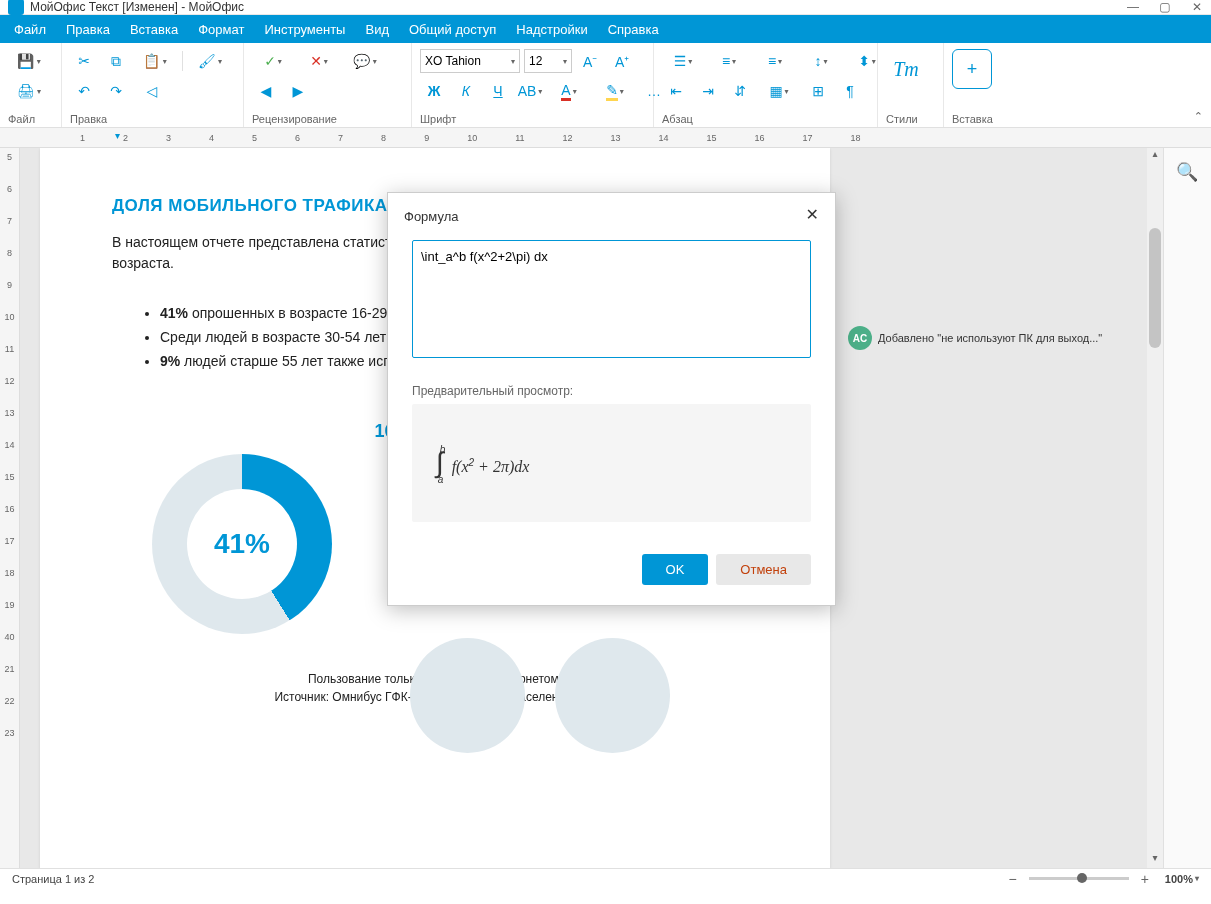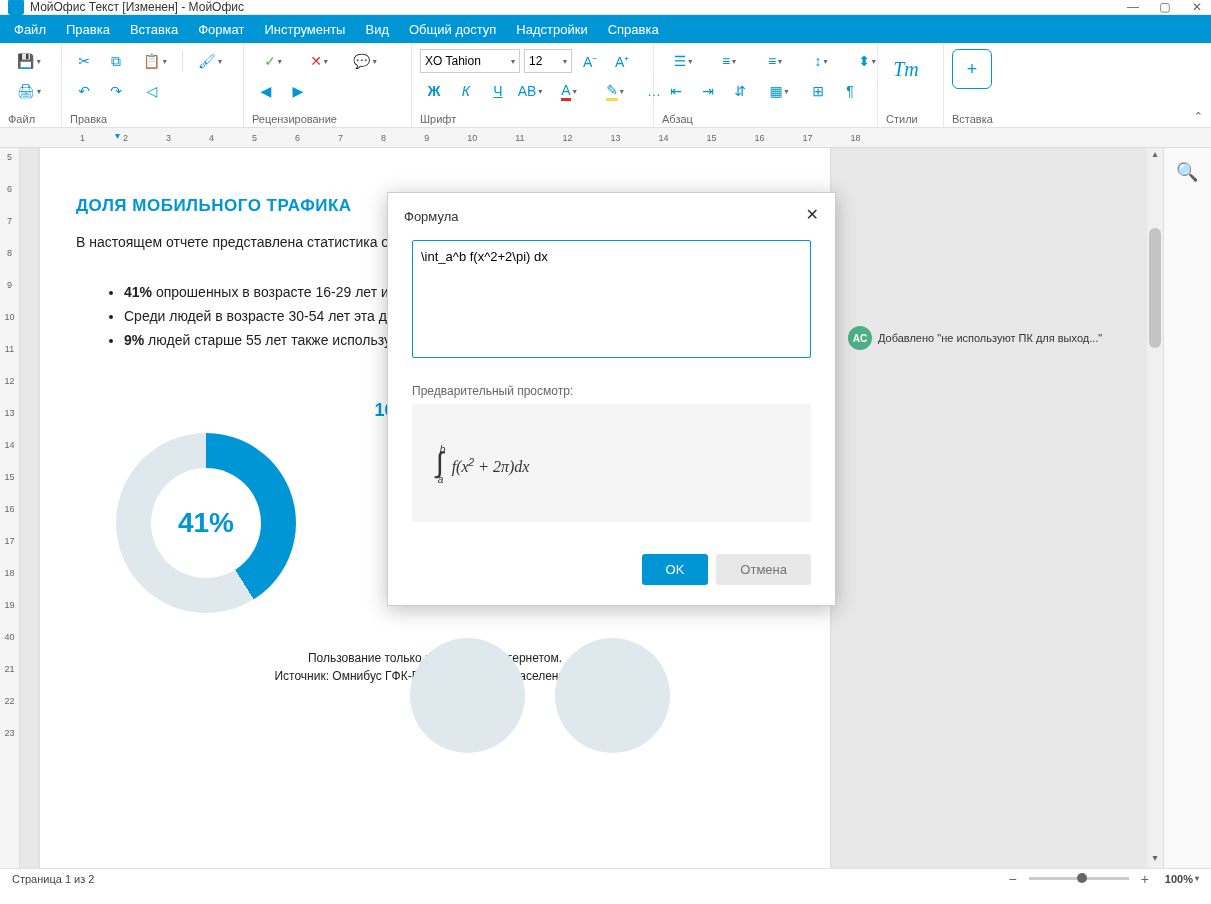--- a/index.html
+++ b/index.html
@@ -32,21 +32,21 @@
 
 
 .ruler-area { height: 20px; background: #f5f5f5; border-bottom: 1px solid #ddd; display: flex; align-items: center; font-size: 9px; color: #666; padding-left: 38px; position: relative; overflow: hidden; }
 .ruler-ticks { position: absolute; left: 80px; display: flex; gap: 38px; }
 .ruler-marker { position: absolute; left: 115px; top: 2px; color: #0096d6; font-size: 10px; }
 
 
 .content-area { display: flex; height: 720px; background: #e8e8e8; position: relative; }
 .vruler { width: 20px; background: #f5f5f5; border-right: 1px solid #ddd; font-size: 9px; color: #666; display: flex; flex-direction: column; align-items: center; padding-top: 4px; gap: 22px; }
 .doc-scroll { flex: 1; overflow: hidden; position: relative; background: #e8e8e8; }
-.page { width: 790px; background: #fff; margin: 0 0 0 20px; padding: 48px 36px; box-shadow: 0 1px 3px rgba(0,0,0,0.1); min-height: 720px; }
+.page { width: 790px; background: #fff; margin: 0 0 0 20px; padding: 48px 72px; box-shadow: 0 1px 3px rgba(0,0,0,0.1); min-height: 720px; }
 .doc-title { color: #0096d6; font-weight: bold; font-size: 17px; letter-spacing: 0.5px; margin-bottom: 16px; }
 .doc-para { font-size: 14px; color: #222; line-height: 1.5; margin-bottom: 28px; }
 .doc-list { list-style: disc; padding-left: 48px; margin-bottom: 48px; }
 .doc-list li { font-size: 14px; color: #222; line-height: 1.7; }
 .doc-list .pct { font-weight: bold; }
 .underline-link { color: #0096d6; text-decoration: underline wavy #d93025; }
 .chart-label { text-align: center; color: #0096d6; font-size: 18px; font-weight: bold; margin-bottom: 12px; margin-left: -40px; }
 .donut-chart { position: relative; width: 180px; height: 180px; margin-left: 40px; }
 .donut-chart .bg-ring { position: absolute; width: 180px; height: 180px; border-radius: 50%; background: conic-gradient(#0096d6 0deg 148deg, #dfe8ed 148deg 360deg); }
 .donut-chart .inner { position: absolute; left: 35px; top: 35px; width: 110px; height: 110px; background: #fff; border-radius: 50%; display: flex; align-items: center; justify-content: center; }
@@ -77,21 +77,21 @@
 .modal-body { padding: 4px 24px 16px; }
 .modal-body .field-label { font-size: 12px; color: #666; margin-bottom: 6px; }
 .latex-input { width: 100%; height: 118px; border: 1.5px solid #0096d6; border-radius: 2px; padding: 8px; font-size: 13px; font-family: inherit; resize: none; outline: none; }
 .preview-box { width: 100%; height: 118px; background: #f5f5f5; border-radius: 2px; margin-top: 6px; display: flex; align-items: center; padding-left: 24px; }
 .preview-formula { font-family: 'Times New Roman', serif; font-style: italic; font-size: 16px; color: #333; }
 .preview-formula .int { font-size: 28px; font-style: italic; }
 .preview-formula sup, .preview-formula sub { font-size: 10px; }
 .modal-footer { padding: 16px 24px 20px; display: flex; justify-content: flex-end; gap: 8px; }
 .btn { padding: 8px 24px; border: none; border-radius: 3px; font-size: 13px; cursor: pointer; }
 .btn-primary { background: #0096d6; color: #fff; }
-.btn-secondary { background: #e8e8e8; color: #737373; }
+.btn-secondary { background: #e8e8e8; color: #c2410c; }
 
 
 .statusbar { height: 20px; background: #fff; border-top: 1px solid #e0e0e0; display: flex; align-items: center; padding: 0 12px; font-size: 11px; color: #444; }
 .statusbar .spacer { flex: 1; }
 .zoom-slider { width: 100px; height: 3px; background: #ccc; margin: 0 8px; position: relative; }
 .zoom-slider .knob { position: absolute; left: 48px; top: -4px; width: 10px; height: 10px; background: #666; border-radius: 50%; }
 .zoom-btn { cursor: pointer; font-size: 14px; color: #666; padding: 0 4px; }
 </style>
 </head>
 <body>

